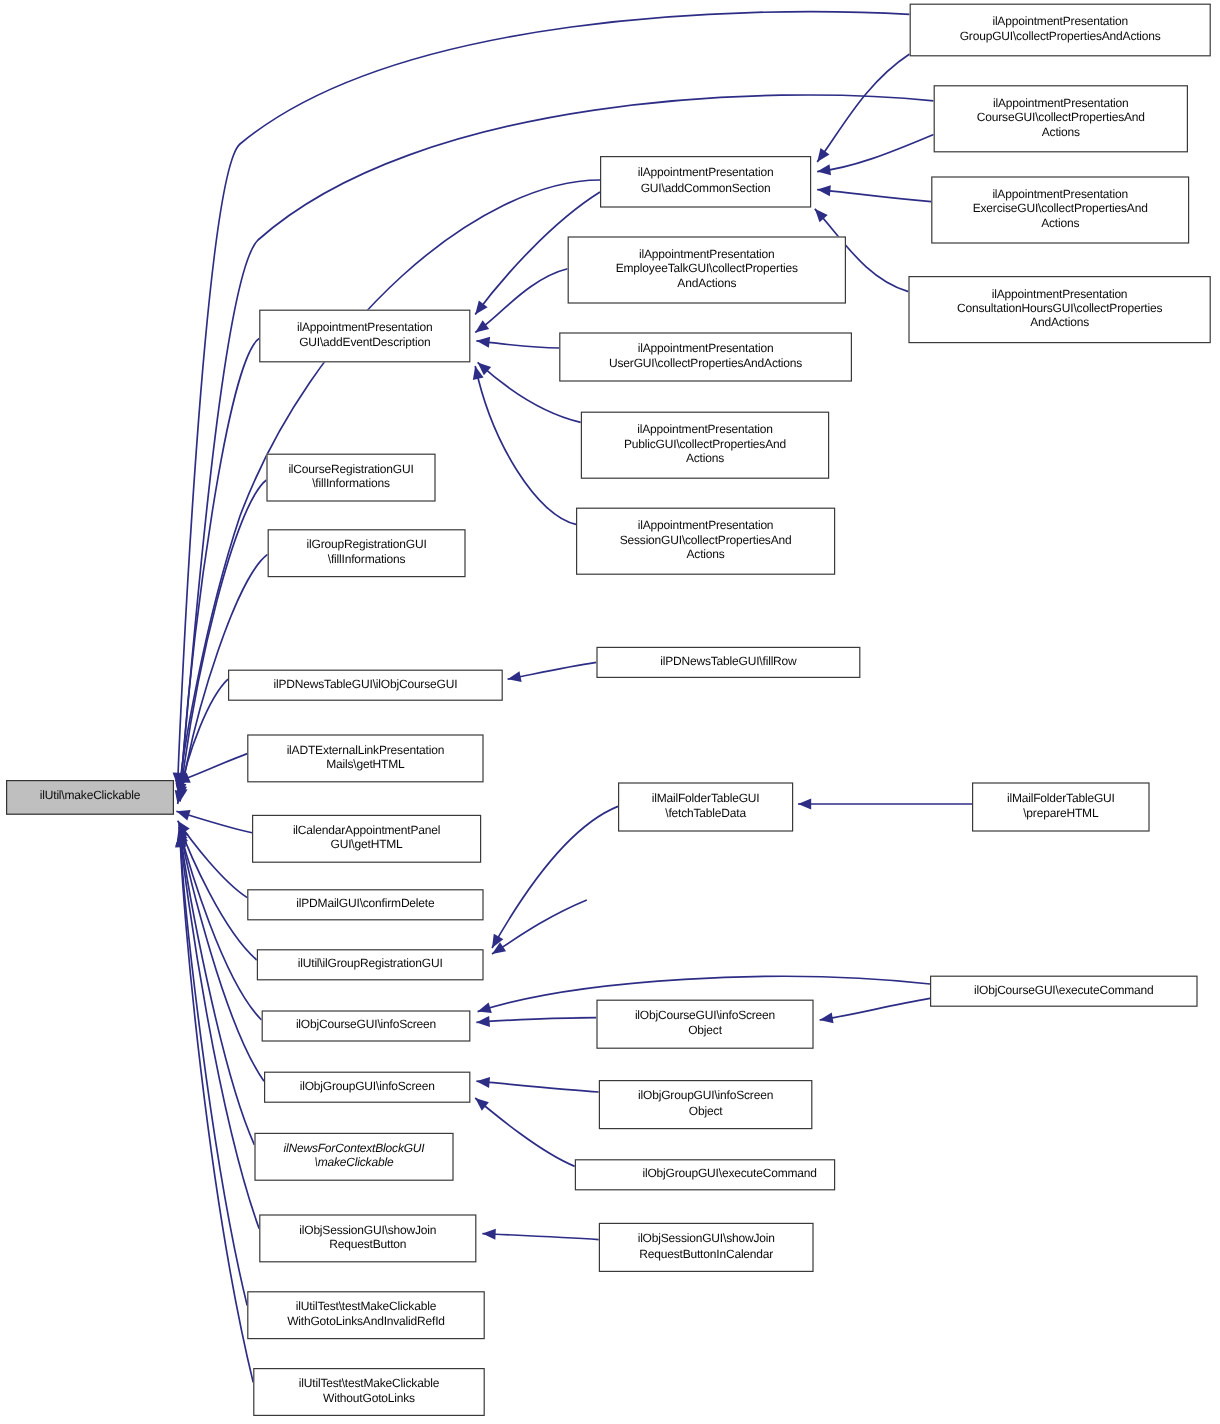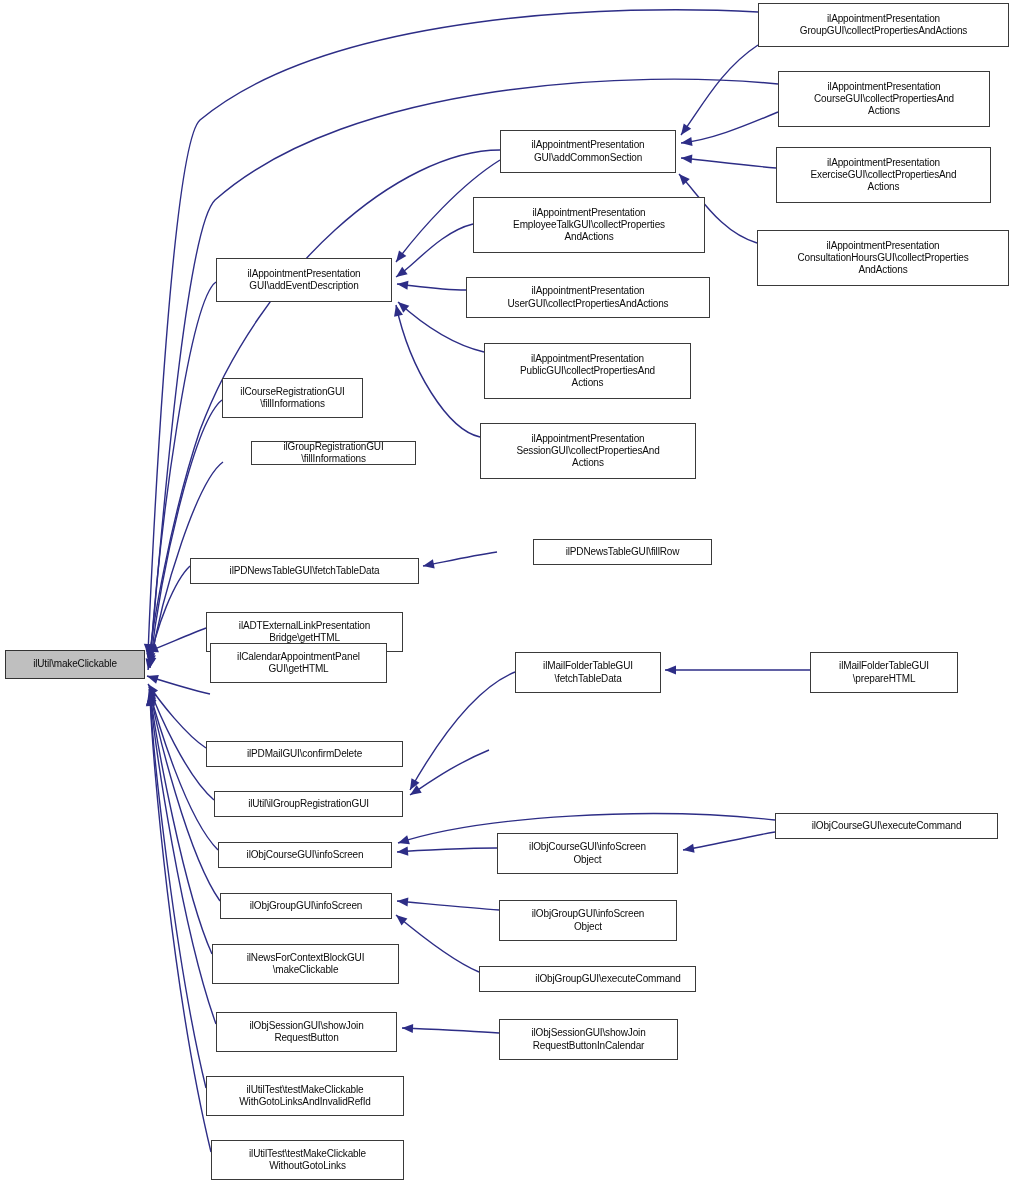--- a/index.html
+++ b/index.html
@@ -128,53 +128,53 @@
       <path class="edge-path" d="M479,972 C450,960 414,930 396,915"></path>
       <polygon class="edge-head" points="396,915 401.52620010777235,925.5650893213857 407.40210226564585,918.485981056138"></polygon>
       <path class="edge-path" d="M499,1033 C470,1031 424,1029 402,1028"></path>
       <polygon class="edge-head" points="402,1028 412.78063774256594,1033.0929215450037 413.19683829890374,1023.9023406549345"></polygon>
     </svg>
 <div class="node-box root" style="left: 5px; top: 650px; width: 140px; height: 29px;">ilUtil\makeClickable</div>
     <div class="node-box" style="left: 216px; top: 258px; width: 176px; height: 44px;">ilAppointmentPresentation
 GUI\addEventDescription</div>
     <div class="node-box" style="left: 222px; top: 378px; width: 141px; height: 40px;">ilCourseRegistrationGUI
 \fillInformations</div>
-    <div class="node-box" style="left: 223px; top: 441px; width: 165px; height: 24px; margin-left: 28px;">ilGroupRegistrationGUI
+    <div class="node-box" style="left: 223px; top: 441px; width: 165px; height: 40px;">ilGroupRegistrationGUI
 \fillInformations</div>
-    <div class="node-box" style="left: 190px; top: 558px; width: 229px; height: 26px;">ilPDNewsTableGUI\fetchTableData</div>
+    <div class="node-box" style="left: 190px; top: 558px; width: 229px; height: 26px;">ilPDNewsTableGUI\ilObjCourseGUI</div>
     <div class="node-box" style="left: 206px; top: 612px; width: 197px; height: 40px;">ilADTExternalLinkPresentation
-Bridge\getHTML</div>
-    <div class="node-box" style="left: 210px; top: 643px; width: 177px; height: 40px;">ilCalendarAppointmentPanel
+Mails\getHTML</div>
+    <div class="node-box" style="left: 210px; top: 679px; width: 191px; height: 40px;">ilCalendarAppointmentPanel
 GUI\getHTML</div>
     <div class="node-box" style="left: 206px; top: 741px; width: 197px; height: 26px;">ilPDMailGUI\confirmDelete</div>
     <div class="node-box" style="left: 214px; top: 791px; width: 189px; height: 26px;">ilUtil\ilGroupRegistrationGUI</div>
     <div class="node-box" style="left: 218px; top: 842px; width: 174px; height: 26px;">ilObjCourseGUI\infoScreen</div>
     <div class="node-box" style="left: 220px; top: 893px; width: 172px; height: 26px;">ilObjGroupGUI\infoScreen</div>
-    <div class="node-box" style="left: 212px; top: 944px; width: 187px; height: 40px;">ilNewsForContextBlockGUI
+    <div class="node-box" style="left: 212px; top: 944px; width: 166px; height: 40px; font-style: italic;">ilNewsForContextBlockGUI
 \makeClickable</div>
     <div class="node-box" style="left: 216px; top: 1012px; width: 181px; height: 40px;">ilObjSessionGUI\showJoin
 RequestButton</div>
     <div class="node-box" style="left: 206px; top: 1076px; width: 198px; height: 40px;">ilUtilTest\testMakeClickable
 WithGotoLinksAndInvalidRefId</div>
     <div class="node-box" style="left: 211px; top: 1140px; width: 193px; height: 40px;">ilUtilTest\testMakeClickable
 WithoutGotoLinks</div>
     <div class="node-box" style="left: 500px; top: 130px; width: 176px; height: 43px;">ilAppointmentPresentation
 GUI\addCommonSection</div>
     <div class="node-box" style="left: 473px; top: 197px; width: 232px; height: 56px;">ilAppointmentPresentation
 EmployeeTalkGUI\collectProperties
 AndActions</div>
     <div class="node-box" style="left: 466px; top: 277px; width: 244px; height: 41px;">ilAppointmentPresentation
 UserGUI\collectPropertiesAndActions</div>
     <div class="node-box" style="left: 484px; top: 343px; width: 207px; height: 56px;">ilAppointmentPresentation
 PublicGUI\collectPropertiesAnd
 Actions</div>
     <div class="node-box" style="left: 480px; top: 423px; width: 216px; height: 56px;">ilAppointmentPresentation
 SessionGUI\collectPropertiesAnd
 Actions</div>
-    <div class="node-box" style="left: 497px; top: 539px; width: 179px; height: 26px; margin-left: 36px;">ilPDNewsTableGUI\fillRow</div>
+    <div class="node-box" style="left: 497px; top: 539px; width: 220px; height: 26px;">ilPDNewsTableGUI\fillRow</div>
     <div class="node-box" style="left: 515px; top: 652px; width: 146px; height: 41px;">ilMailFolderTableGUI
 \fetchTableData</div>
     <div class="node-box" style="left: 497px; top: 833px; width: 181px; height: 41px;">ilObjCourseGUI\infoScreen
 Object</div>
     <div class="node-box" style="left: 499px; top: 900px; width: 178px; height: 41px;">ilObjGroupGUI\infoScreen
 Object</div>
     <div class="node-box" style="left: 479px; top: 966px; width: 217px; height: 26px; padding-left: 44px;">ilObjGroupGUI\executeCommand</div>
     <div class="node-box" style="left: 499px; top: 1019px; width: 179px; height: 41px;">ilObjSessionGUI\showJoin
 RequestButtonInCalendar</div>
     <div class="node-box" style="left: 758px; top: 3px; width: 251px; height: 44px;">ilAppointmentPresentation

